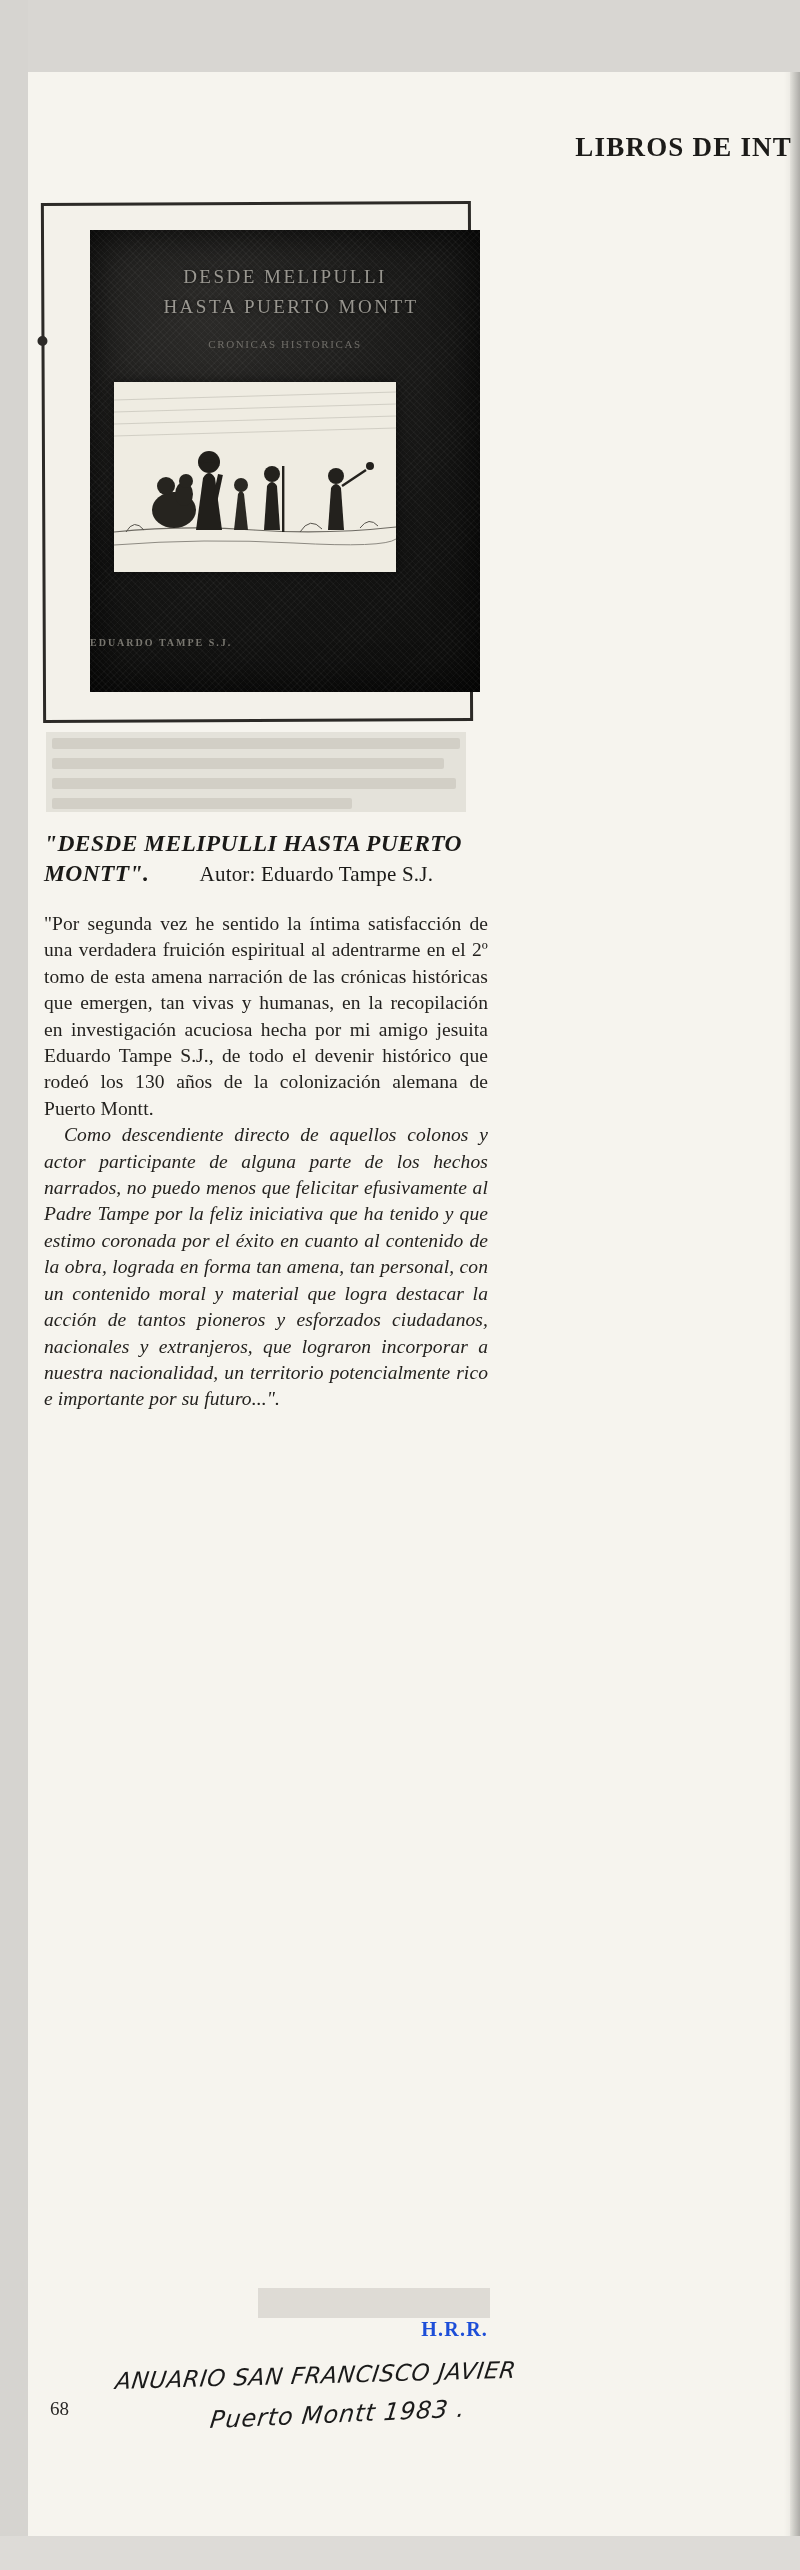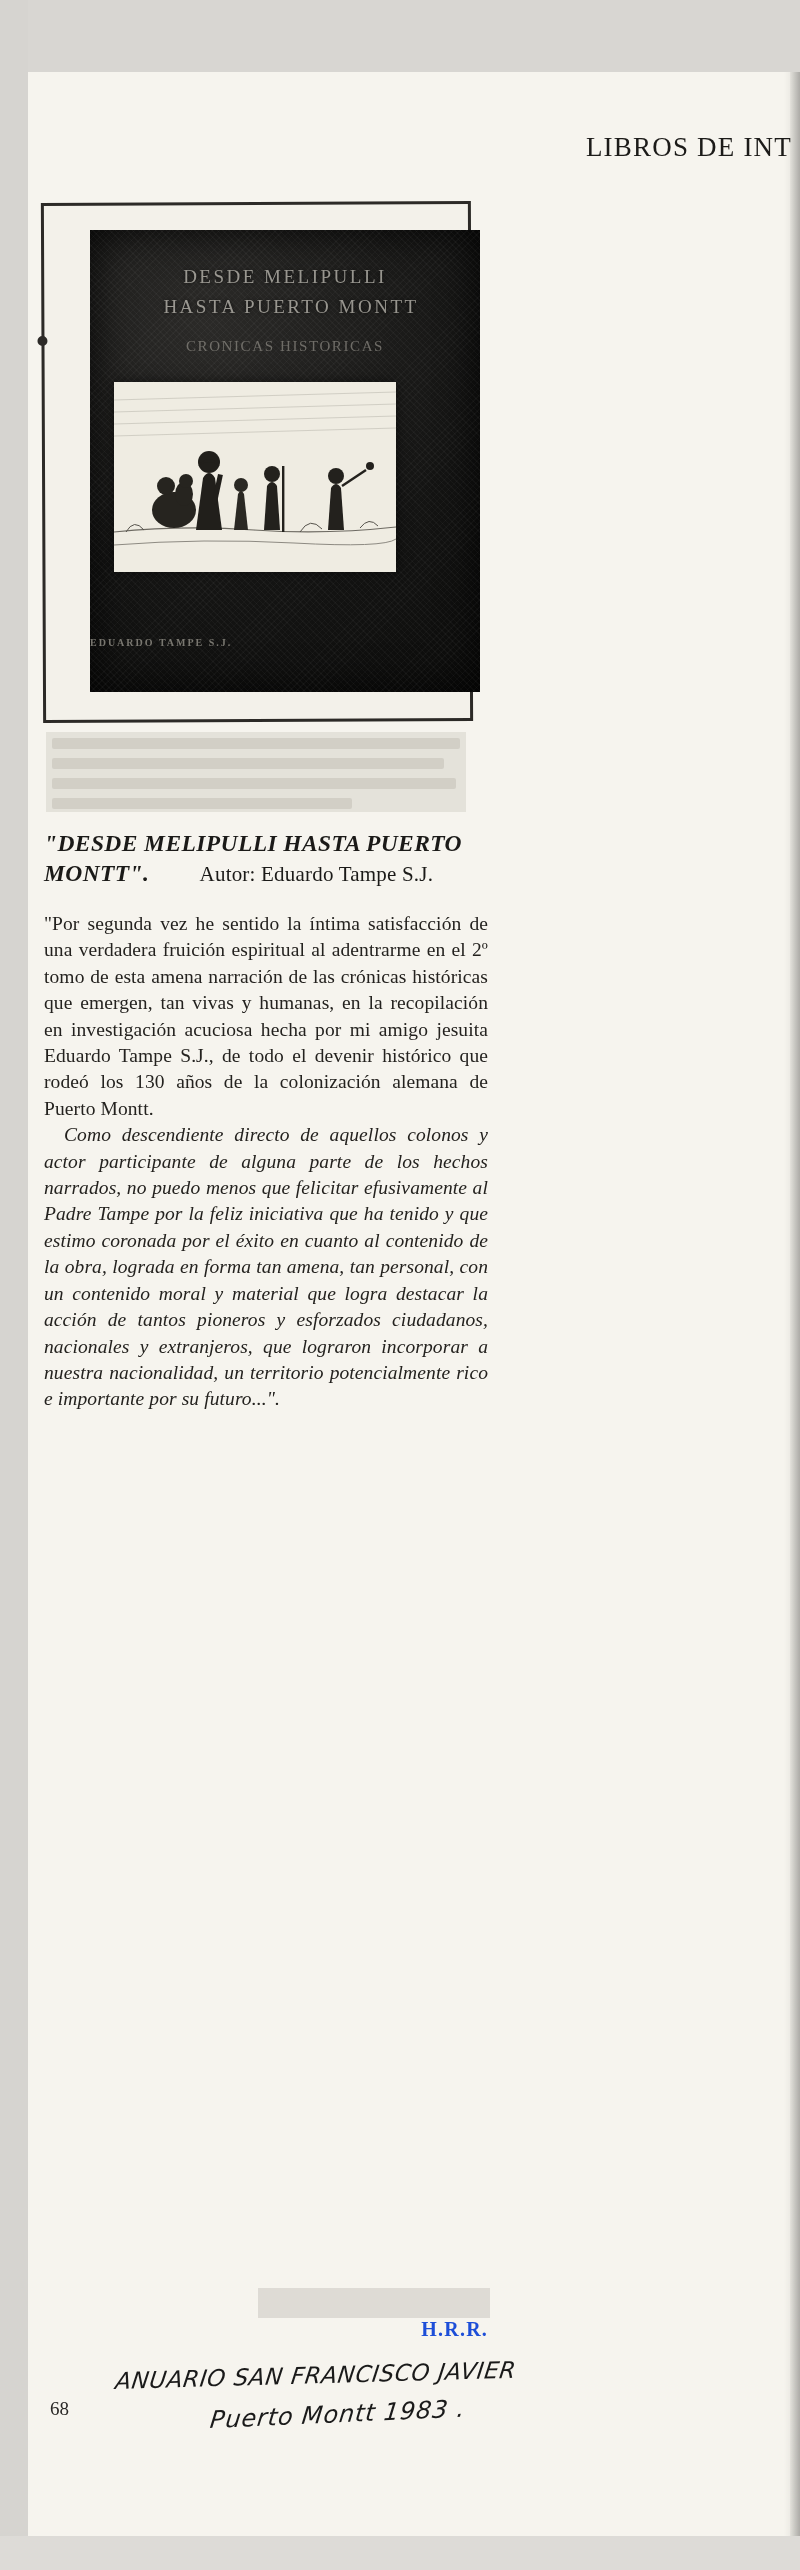--- a/index.html
+++ b/index.html
@@ -54,21 +54,21 @@
     width: 16px; height: 100%;
     background: linear-gradient(to right, rgba(0,0,0,0.0), rgba(0,0,0,0.10));
   }
 
   
   .running-head {
     position: absolute;
     right: 8px;
     top: 60px;
     font-family: "Liberation Serif", serif;
-    font-weight: normal;
+    font-weight: bold;
     font-size: 27px;
     letter-spacing: 1.2px;
     color: #1c1b19;
     white-space: nowrap;
   }
 
   
   .figure {
     position: absolute;
     left: 14px;
@@ -122,21 +122,21 @@
     line-height: 30px;
     text-shadow: 0 0 4px rgba(0,0,0,0.9);
     opacity: 0.78;
   }
   .cover-subtitle {
     position: absolute;
     left: 0; right: 0;
     top: 108px;
     text-align: center;
     color: #8e8b84;
-    font-size: 15px;
+    font-size: 11px;
     letter-spacing: 1.6px;
     opacity: 0.7;
   }
   .cover-illus {
     position: absolute;
     left: 24px;
     top: 152px;
     width: 282px;
     height: 190px;
     background: #efece2;

